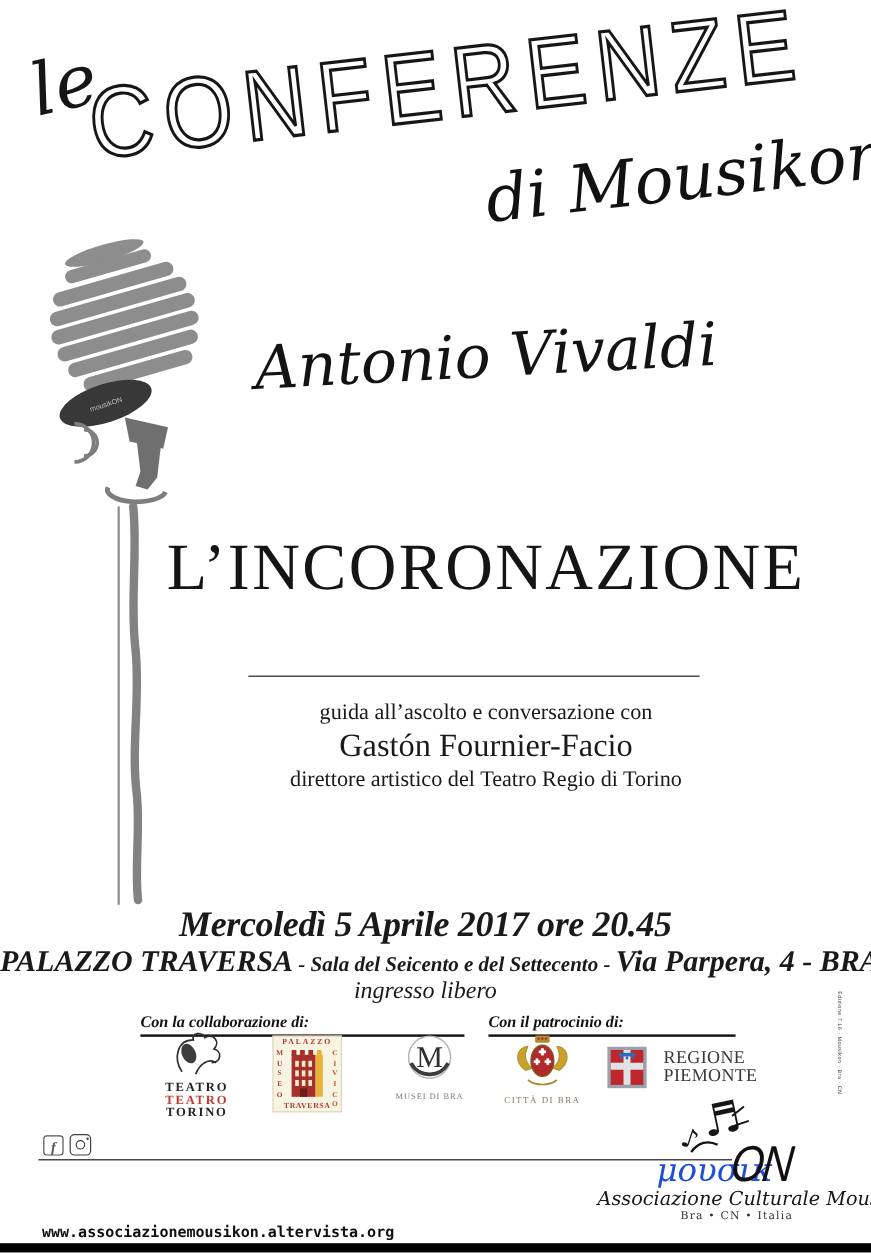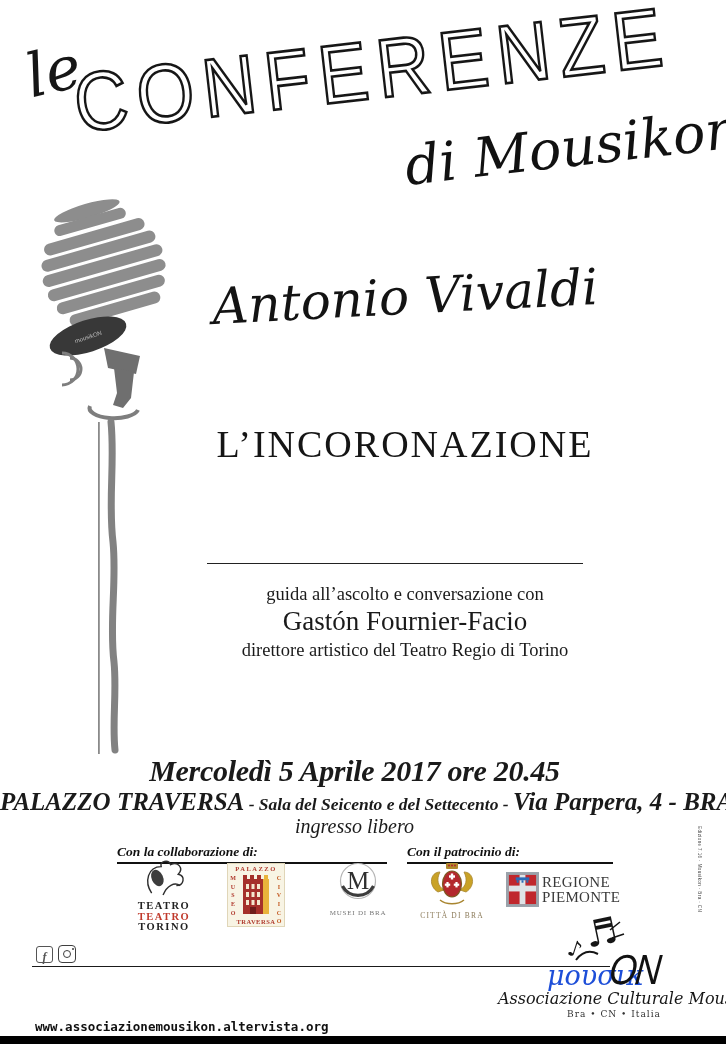--- a/index.html
+++ b/index.html
@@ -16,21 +16,21 @@
   @supports not (-webkit-text-stroke: 1px black){ .hdr-conf{color:#161616;} }
   .hdr-di{left:404px;top:116px;font:italic 54px "DejaVu Serif",serif;transform:rotate(-6.5deg);
           white-space:nowrap;color:#111;}
 
   
   .mic{left:18px;top:198px;width:170px;height:570px;}
 
   
   .col{left:125px;width:560px;text-align:center;white-space:nowrap;}
   .signature{top:268px;font:italic 50px "DejaVu Serif",serif;transform:rotate(-3deg);color:#131313;}
-  .opera-title{top:420px;font-size:38px;letter-spacing:2px;line-height:1.28;color:#151515;
+  .opera-title{top:438px;font-size:55px;letter-spacing:2px;line-height:1.28;color:#151515;
                font-family:"Liberation Serif",serif;}
   .divider{left:207px;top:563px;width:376px;height:0;border-top:1.6px solid #222;}
   .guide{top:584px;font-size:18.5px;}
   .speaker{top:606px;font-size:27px;}
   .role{top:640px;font-size:18.5px;}
 
   
   .evt{left:0;width:709px;text-align:center;white-space:nowrap;font-style:italic;}
   .datetime{top:754px;font-size:30px;font-weight:bold;letter-spacing:-0.3px;}
   .venue-line{top:788px;font-weight:bold;}
@@ -58,21 +58,21 @@
            word-break:break-all;color:#b03a2e;text-align:center;}
   .pt-left{left:2px;}  .pt-right{right:2px;color:#c2571f;}
   .pt-tower{position:absolute;left:13px;top:9px;}
 
   .mb-block{left:318px;top:859px;width:80px;}
   .mb-caption{font:400 7px "Liberation Serif",serif;letter-spacing:0.8px;color:#777;margin-top:2px;}
 
   .cb-block{left:418px;top:860px;width:68px;}
   .cb-caption{font:400 7.5px "Liberation Serif",serif;letter-spacing:1.2px;color:#8c7b5a;margin-top:1px;}
 
-  .rp-block{left:506px;top:872px;display:flex;align-items:flex-start;gap:3px;}
+  .rp-block{left:506px;top:872px;display:flex;align-items:flex-start;gap:14px;}
   .rp-text{font:400 15px "Liberation Serif",serif;line-height:1.0;color:#3a3a3a;letter-spacing:0.3px;padding-top:3px;}
 
   
   .fb-icon{left:36px;top:946px;width:15px;height:15px;border:1.6px solid #555;border-radius:3px;
            text-align:center;}
   .fb-icon span{font:bold italic 12px "Liberation Serif",serif;color:#555;line-height:15px;}
   .ig-icon{left:58px;top:945px;width:16px;height:16px;border:1.7px solid #3f3f3f;border-radius:4px;}
   .ig-icon::before{content:"";position:absolute;left:3.5px;top:3.5px;width:6px;height:6px;border:1.6px solid #3f3f3f;border-radius:50%;}
   .ig-icon::after{content:"";position:absolute;right:1.5px;top:1.5px;width:2px;height:2px;background:#3f3f3f;border-radius:50%;}
   .footer-rule{left:32px;top:966px;width:578px;height:0;border-top:1.8px solid #1a1a1a;}

